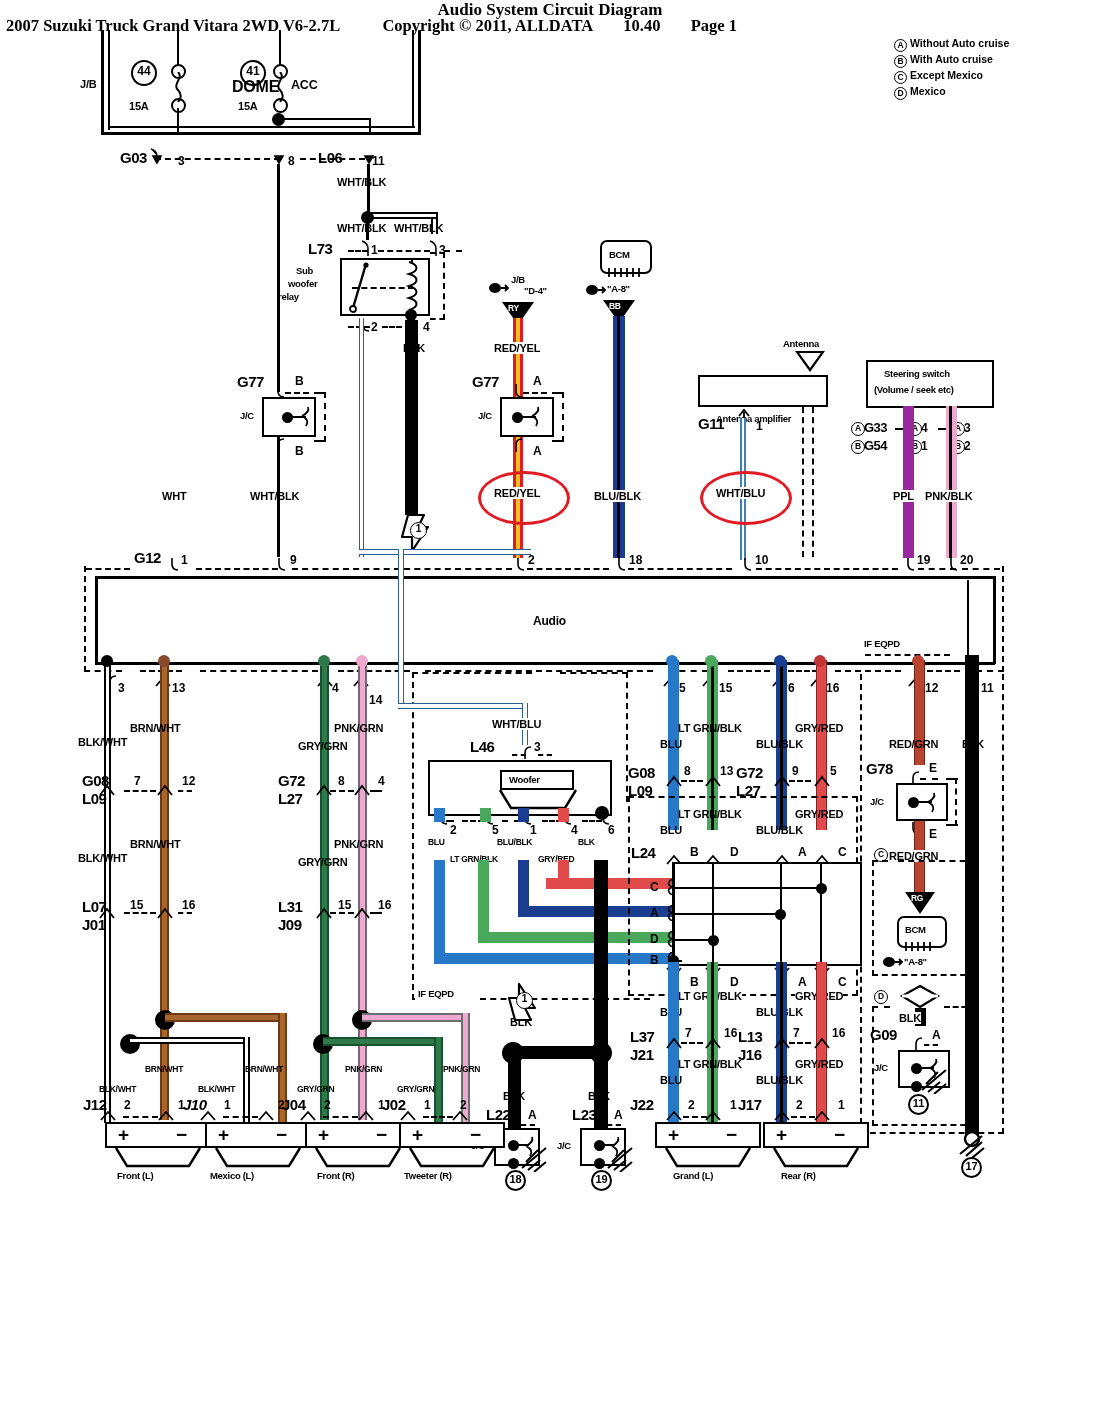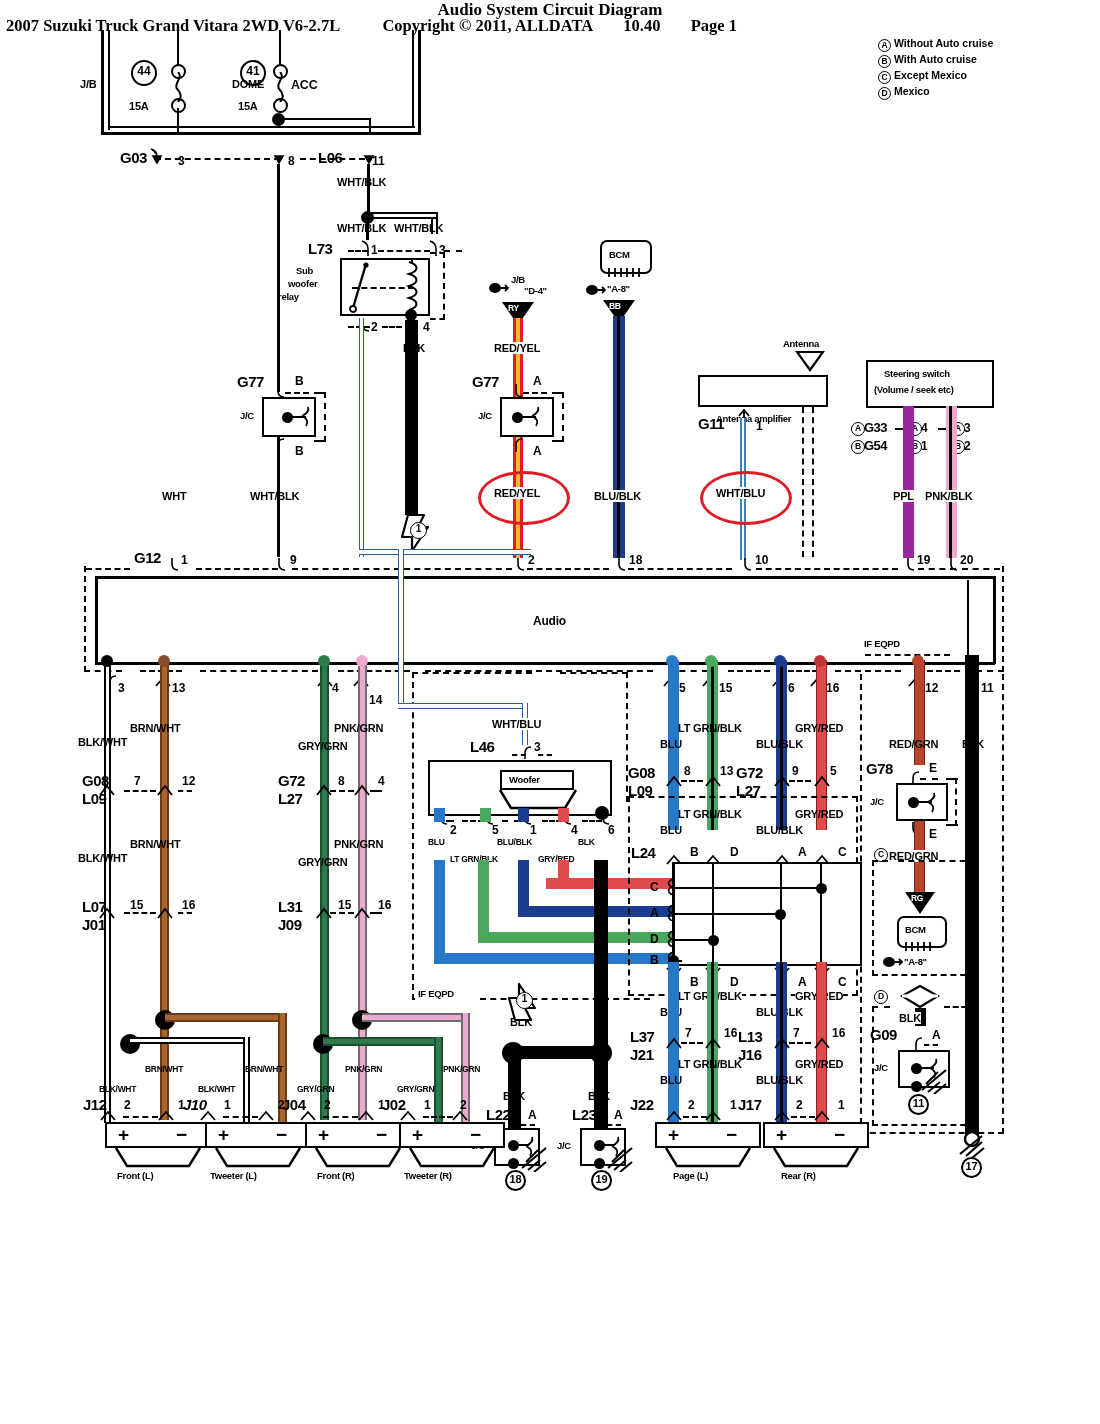--- a/index.html
+++ b/index.html
@@ -6,21 +6,21 @@
   body{width:1100px;height:1424px;position:relative;
        font-family:"Liberation Sans",sans-serif;color:#000;overflow:hidden;}
   .abs{position:absolute;}
   
   #hdr{top:16px;left:6px;width:1088px;height:22px;
        font-family:"Liberation Serif",serif;font-weight:bold;font-size:16.5px;
        white-space:nowrap;}
   #hdr span{display:inline-block;}
   
   #legend{top:36px;left:878px;font-size:10.5px;font-weight:bold;line-height:14.5px;}
-  .lgrow{white-space:nowrap;}
+  .lgrow{white-space:nowrap;margin-left:16px;}
   .circ{display:inline-block;width:11px;height:11px;border:1.3px solid #000;
         border-radius:50%;text-align:center;line-height:10px;font-size:8.5px;
         font-weight:bold;margin-right:3px;vertical-align:-1px;}
   
   .t{font-size:11px;font-weight:bold;white-space:nowrap;letter-spacing:-0.2px;}
   .t9{font-size:9.5px;font-weight:bold;white-space:nowrap;letter-spacing:-0.3px;}
   .t8{font-size:8.5px;font-weight:bold;white-space:nowrap;letter-spacing:-0.3px;}
   .tb{font-size:15px;font-weight:bold;white-space:nowrap;letter-spacing:-0.5px;}
   .tbs{font-size:13px;font-weight:bold;white-space:nowrap;letter-spacing:-0.5px;}
   .tn{font-size:12px;font-weight:bold;white-space:nowrap;}
@@ -81,21 +81,21 @@
   <div class="abs" style="left:131px;top:60px;width:22px;height:22px;border:2.2px solid #000;border-radius:50%;text-align:center;line-height:19px;font-size:12px;font-weight:bold;">44</div>
   <div class="t abs" style="left:129px;top:100px;">15A</div>
   <div class="v abs" style="left:177px;top:30px;height:36px;"></div>
   <div class="abs" style="left:171px;top:64px;width:11px;height:11px;border:2px solid #000;border-radius:50%;"></div>
   <svg class="abs" style="left:170px;top:72px;" width="16" height="30">
     <path d="M8 0 C14 6 2 12 8 18 C14 24 8 30 8 30" stroke="#000" stroke-width="2" fill="none"></path>
   </svg>
   <div class="abs" style="left:171px;top:98px;width:11px;height:11px;border:2px solid #000;border-radius:50%;"></div>
   <div class="v abs" style="left:177px;top:108px;height:26px;"></div>
 
-  <div class="t abs" style="left:190px;top:78px;font-size:11px;padding-left:42px;">DOME</div>
+  <div class="t abs" style="left:190px;top:78px;font-size:16px;padding-left:42px;">DOME</div>
 
   <div class="abs" style="left:240px;top:60px;width:22px;height:22px;border:2.2px solid #000;border-radius:50%;text-align:center;line-height:19px;font-size:12px;font-weight:bold;">41</div>
   <div class="t abs" style="left:238px;top:100px;">15A</div>
   <div class="v abs" style="left:279px;top:30px;height:36px;"></div>
   <div class="abs" style="left:273px;top:64px;width:11px;height:11px;border:2px solid #000;border-radius:50%;"></div>
   <svg class="abs" style="left:272px;top:72px;" width="16" height="30">
     <path d="M8 0 C14 6 2 12 8 18 C14 24 8 30 8 30" stroke="#000" stroke-width="2" fill="none"></path>
   </svg>
   <div class="abs" style="left:273px;top:98px;width:11px;height:11px;border:2px solid #000;border-radius:50%;"></div>
   <div class="dot abs" style="left:272px;top:113px;width:13px;height:13px;"></div>
@@ -961,21 +961,21 @@
     </svg>
   <svg class="abs" style="left:258px;top:1108px;" width="16" height="14">
       <path d="M1 12 L8 4 L15 12" stroke="#000" stroke-width="1.8" fill="none"></path>
     </svg>
   <div class="box" style="left:205px;top:1122px;width:106px;height:26px;"></div>
   <div class="abs" style="left:218px;top:1123px;font-size:19px;font-weight:bold;line-height:24px;">+</div>
   <div class="abs" style="left:276px;top:1123px;font-size:19px;font-weight:bold;line-height:24px;">−</div>
   <svg class="abs" style="left:213px;top:1147px;" width="90" height="22">
       <path d="M3 1 L14 19 L76 19 L87 1" stroke="#000" stroke-width="2.4" fill="none"></path>
     </svg>
-  <div class="t9 abs" style="left:210px;top:1170px;">Tweeter (L)</div>
+  <div class="t9 abs" style="left:210px;top:1170px;">Mexico (L)</div>
 </div>
 
 <div>
   <div class="t8 abs" style="left:297px;top:1084px;">GRY/GRN</div>
   <div class="t8 abs" style="left:345px;top:1064px;">PNK/GRN</div>
   <div class="tb abs" style="left:282px;top:1096px;">J04</div>
   <div class="tn abs" style="left:324px;top:1098px;">2</div>
   <div class="tn abs" style="left:378px;top:1098px;">1</div>
   <div class="hd abs" style="left:323px;top:1116px;width:35px;"></div>
   <svg class="abs" style="left:300px;top:1108px;" width="16" height="14">
@@ -1025,21 +1025,21 @@
     </svg>
   <svg class="abs" style="left:705px;top:1108px;" width="16" height="14">
       <path d="M1 12 L8 4 L15 12" stroke="#000" stroke-width="1.8" fill="none"></path>
     </svg>
   <div class="box" style="left:655px;top:1122px;width:106px;height:26px;"></div>
   <div class="abs" style="left:668px;top:1123px;font-size:19px;font-weight:bold;line-height:24px;">+</div>
   <div class="abs" style="left:726px;top:1123px;font-size:19px;font-weight:bold;line-height:24px;">−</div>
   <svg class="abs" style="left:663px;top:1147px;" width="90" height="22">
       <path d="M3 1 L14 19 L76 19 L87 1" stroke="#000" stroke-width="2.4" fill="none"></path>
     </svg>
-  <div class="t9 abs" style="left:673px;top:1170px;">Page (L)</div>
+  <div class="t9 abs" style="left:673px;top:1170px;">Grand (L)</div>
 </div>
 
 <div>
   <div class="tb abs" style="left:738px;top:1096px;">J17</div>
   <div class="tn abs" style="left:796px;top:1098px;">2</div>
   <div class="tn abs" style="left:838px;top:1098px;">1</div>
   <div class="hd abs" style="left:791px;top:1116px;width:24px;"></div>
   <svg class="abs" style="left:774px;top:1108px;" width="16" height="14">
       <path d="M1 12 L8 4 L15 12" stroke="#000" stroke-width="1.8" fill="none"></path>
     </svg>

